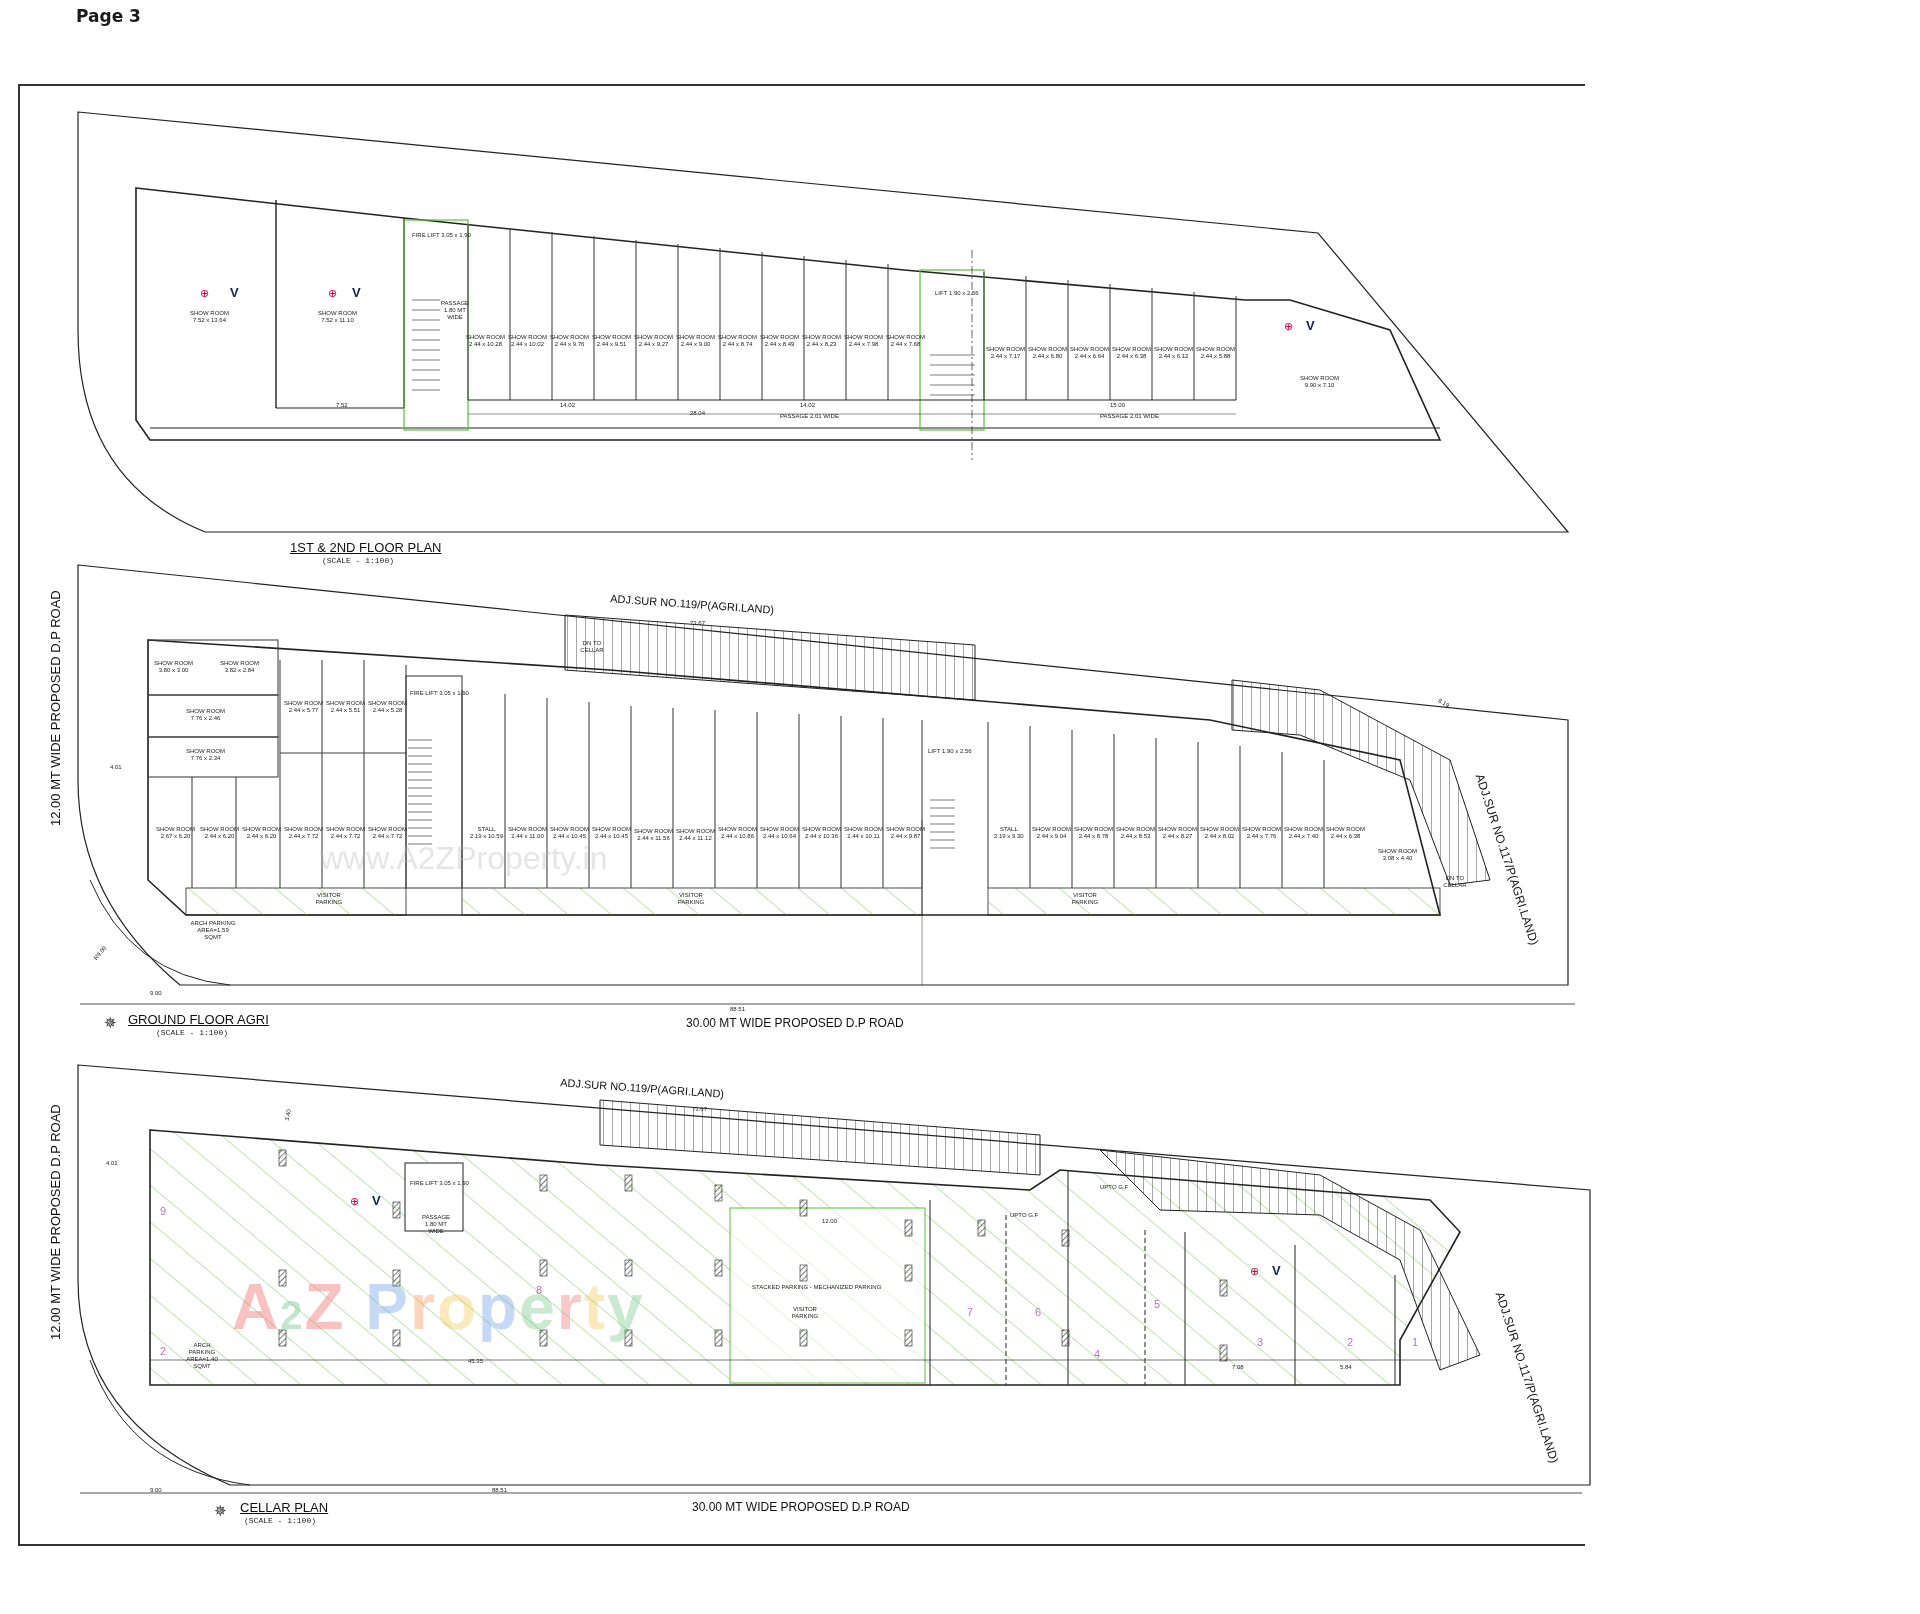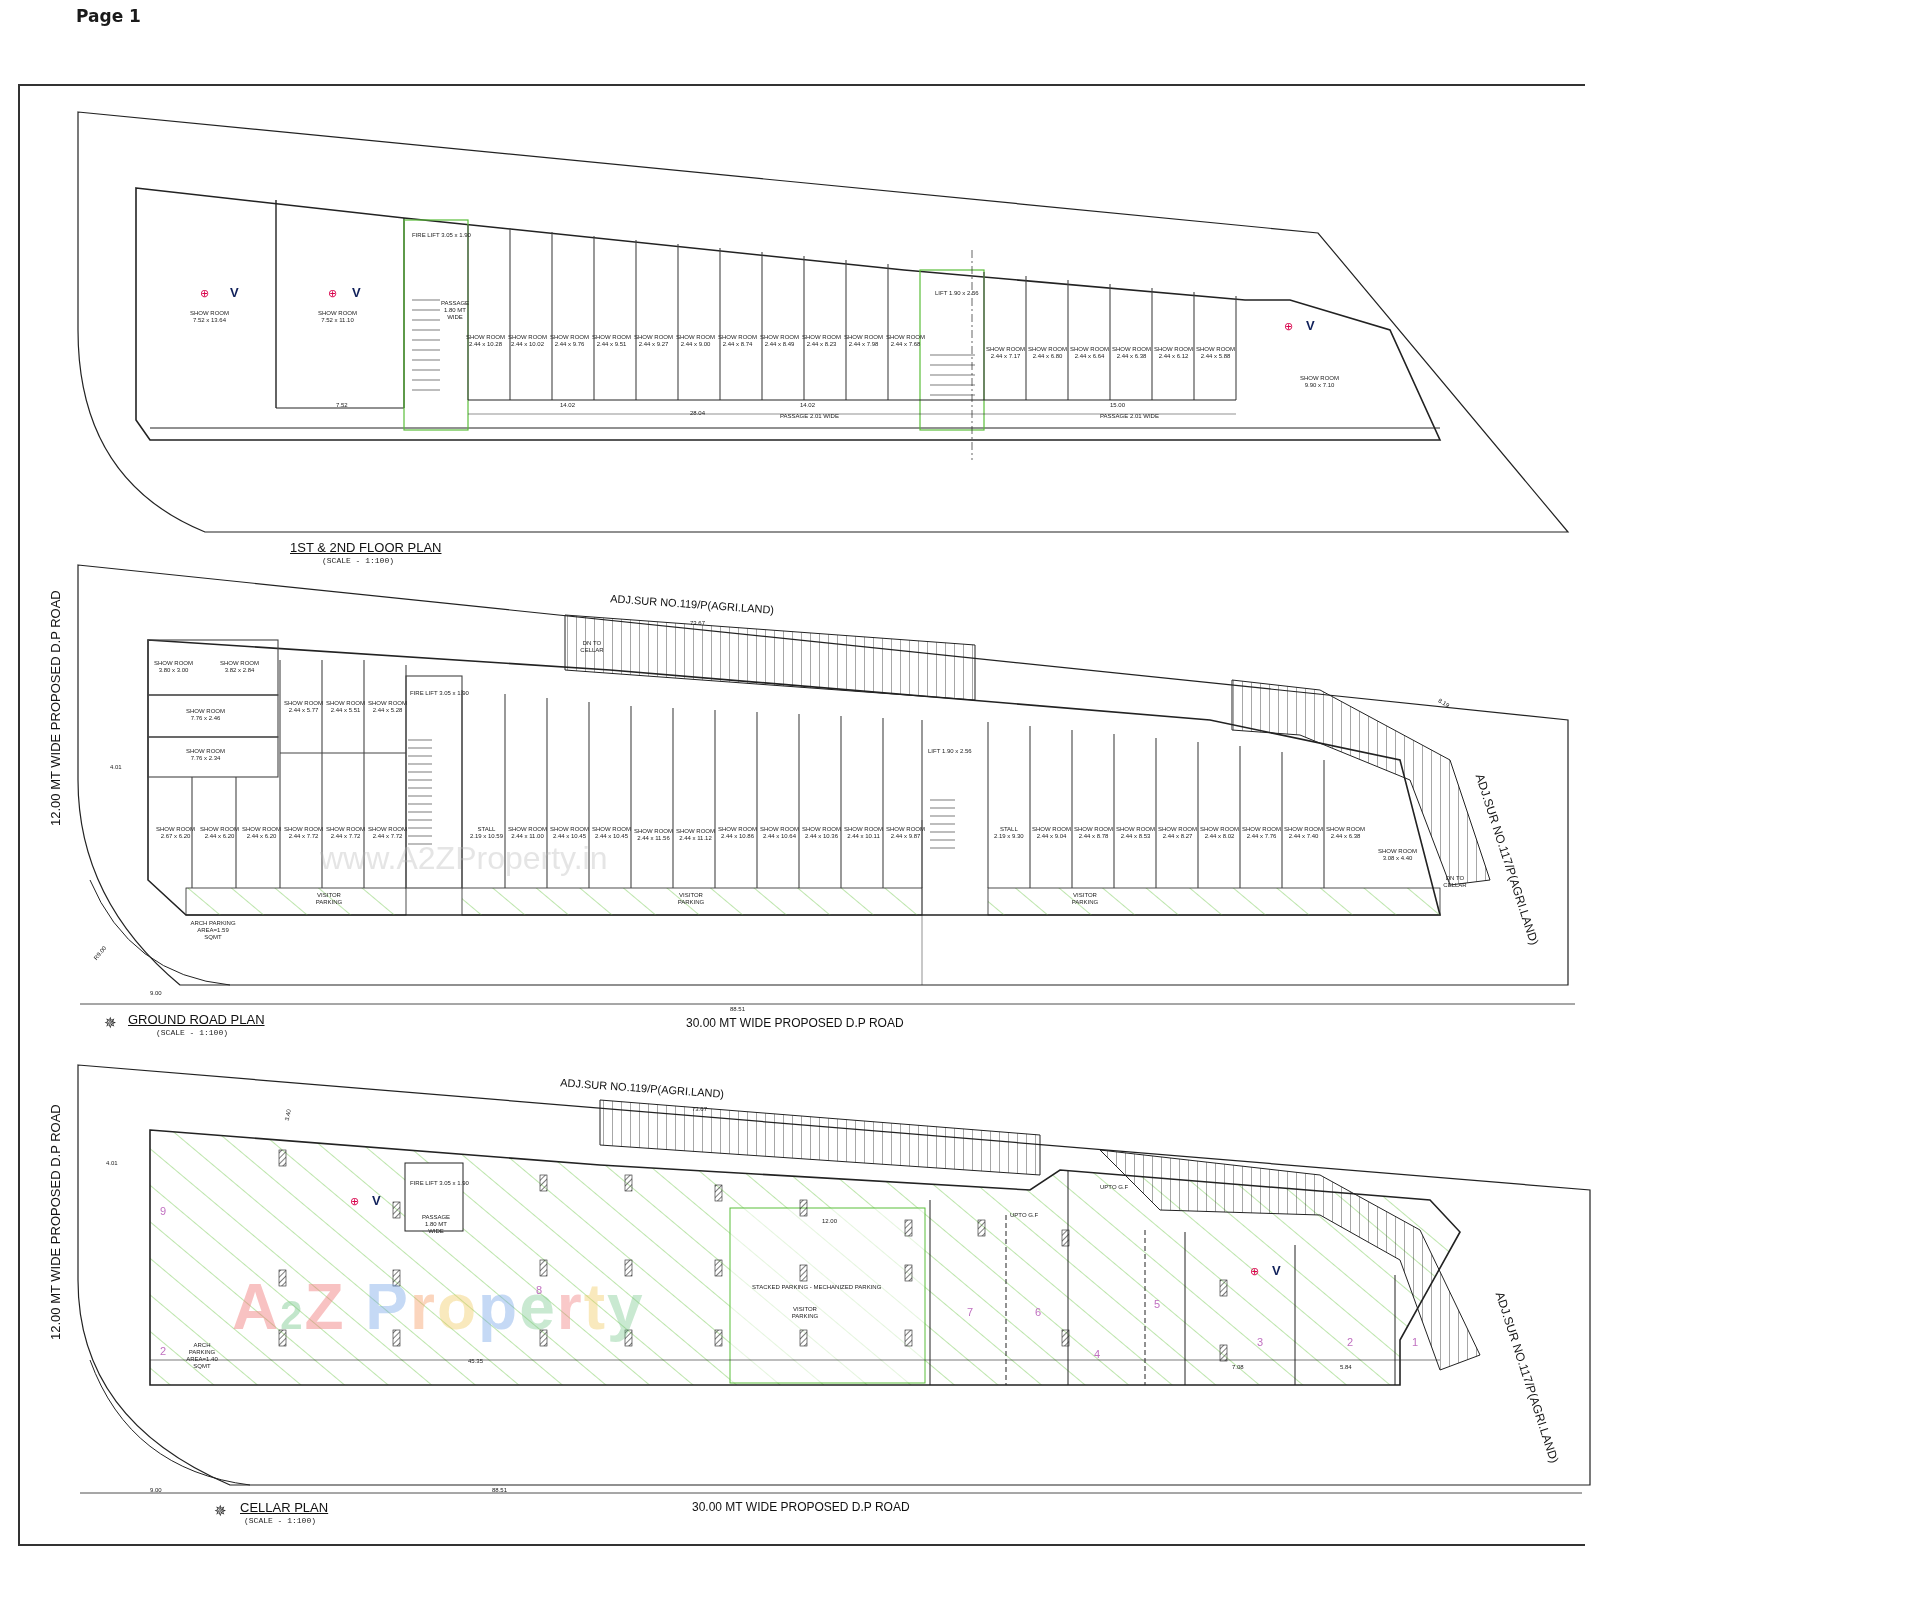--- a/index.html
+++ b/index.html
@@ -18,21 +18,21 @@
   .tiny{font-size:6px;color:#222;}
   .wm{font-size:64px;font-weight:bold;letter-spacing:2px;}
   .wmtext{font-size:32px;color:rgba(180,180,180,0.35);}
   .smoke{color:#d8004a;font-size:11px;}
   .spr{color:#10205a;font-size:13px;font-weight:bold;}
   .pink-num{font-size:11px;color:#c070c0;}
 </style>
 </head>
 <body>
 
-<div class="page-label">Page 1</div>
+<div class="page-label">Page 3</div>
 <div class="frame"></div>
 
 <svg class="plans" width="1920" height="1614">
   <defs>
     <pattern id="hatch" width="28" height="28" patternUnits="userSpaceOnUse" patternTransform="rotate(-50)">
       <line x1="0" y1="0" x2="0" y2="28" stroke="#7ccc5a" stroke-width="1"></line>
     </pattern>
     <pattern id="ramp" width="9" height="40" patternUnits="userSpaceOnUse">
       <line x1="0" y1="0" x2="0" y2="40" stroke="#222" stroke-width="0.8"></line>
     </pattern>
@@ -329,21 +329,21 @@
 <div class="lbl tiny" style="left:800px;top:402px;">14.02</div>
 <div class="lbl tiny" style="left:690px;top:410px;">28.04</div>
 <div class="lbl tiny" style="left:1110px;top:402px;">15.00</div>
 <div class="lbl tiny" style="left:336px;top:402px;">7.52</div>
 
 <div class="lbl adj" style="left:610px;top:598px;transform:rotate(4deg);">ADJ.SUR NO.119/P(AGRI.LAND)</div>
 <div class="lbl tiny" style="left:690px;top:620px;">73.67</div>
 <div class="lbl adj rot" style="left:1486px;top:772px;transform:rotate(72deg);font-size:12px;">ADJ.SUR NO.117/P(AGRI.LAND)</div>
 <div class="lbl vroad" style="left:48px;top:826px;">12.00 MT WIDE PROPOSED D.P ROAD</div>
 <div class="lbl road" style="left:686px;top:1016px;">30.00 MT WIDE PROPOSED D.P ROAD</div>
-<div class="lbl title" style="left:128px;top:1012px;">GROUND ROAD  PLAN</div>
+<div class="lbl title" style="left:128px;top:1012px;">GROUND FLOOR  AGRI</div>
 <div class="lbl scale" style="left:156px;top:1028px;">(SCALE - 1:100)</div>
 <div class="lbl" style="left:104px;top:1014px;font-size:15px;">✵</div>
 <div class="lbl tiny" style="left:730px;top:1006px;">88.51</div>
 <div class="lbl tiny" style="left:110px;top:764px;">4.01</div>
 <div class="lbl tiny" style="left:92px;top:950px;transform:rotate(-50deg);">R9.00</div>
 <div class="lbl tiny" style="left:150px;top:990px;">9.00</div>
 <div class="lbl tiny" style="left:1438px;top:700px;transform:rotate(30deg);">8.19</div>
 <div class="lbl room" style="left:190px;top:920px;width:46px;white-space:normal;">ARCH PARKING AREA=1.59 SQMT</div>
 <div class="lbl room" style="left:314px;top:892px;width:30px;white-space:normal;">VISITOR PARKING</div>
 <div class="lbl room" style="left:676px;top:892px;width:30px;white-space:normal;">VISITOR PARKING</div>

